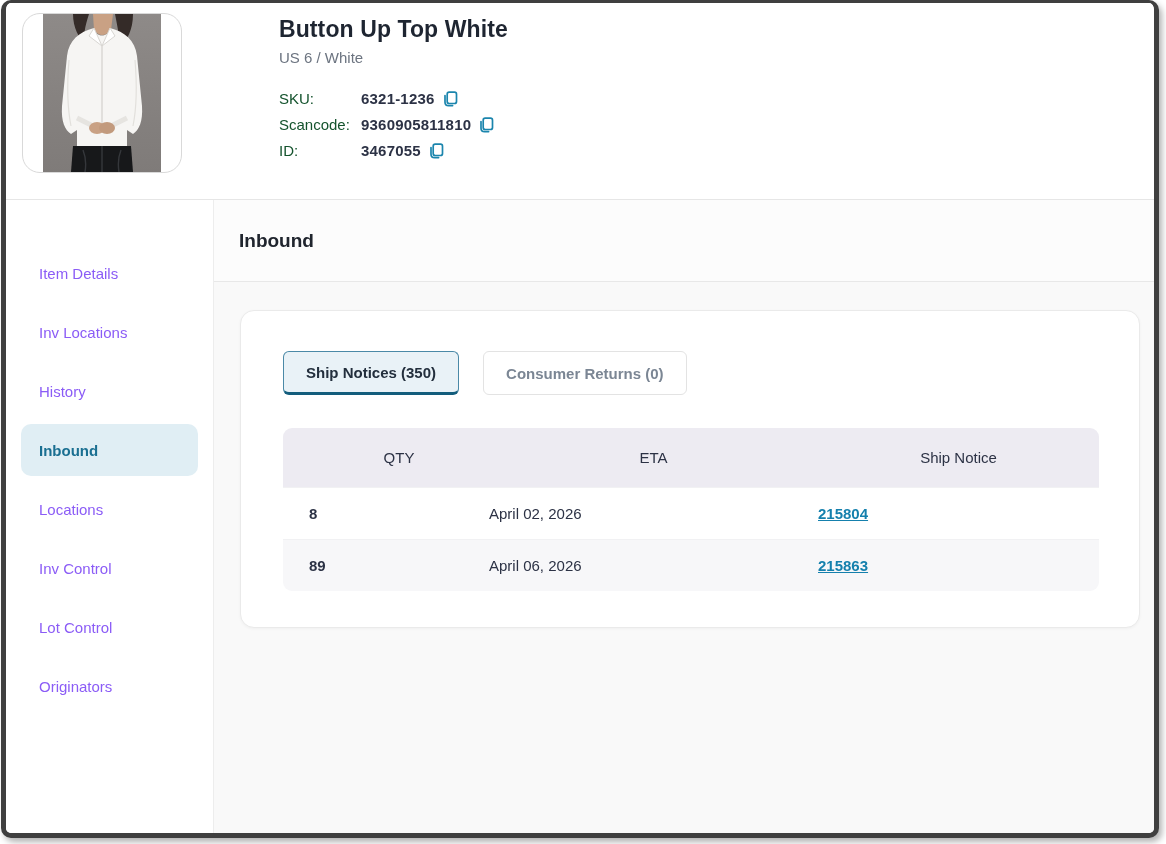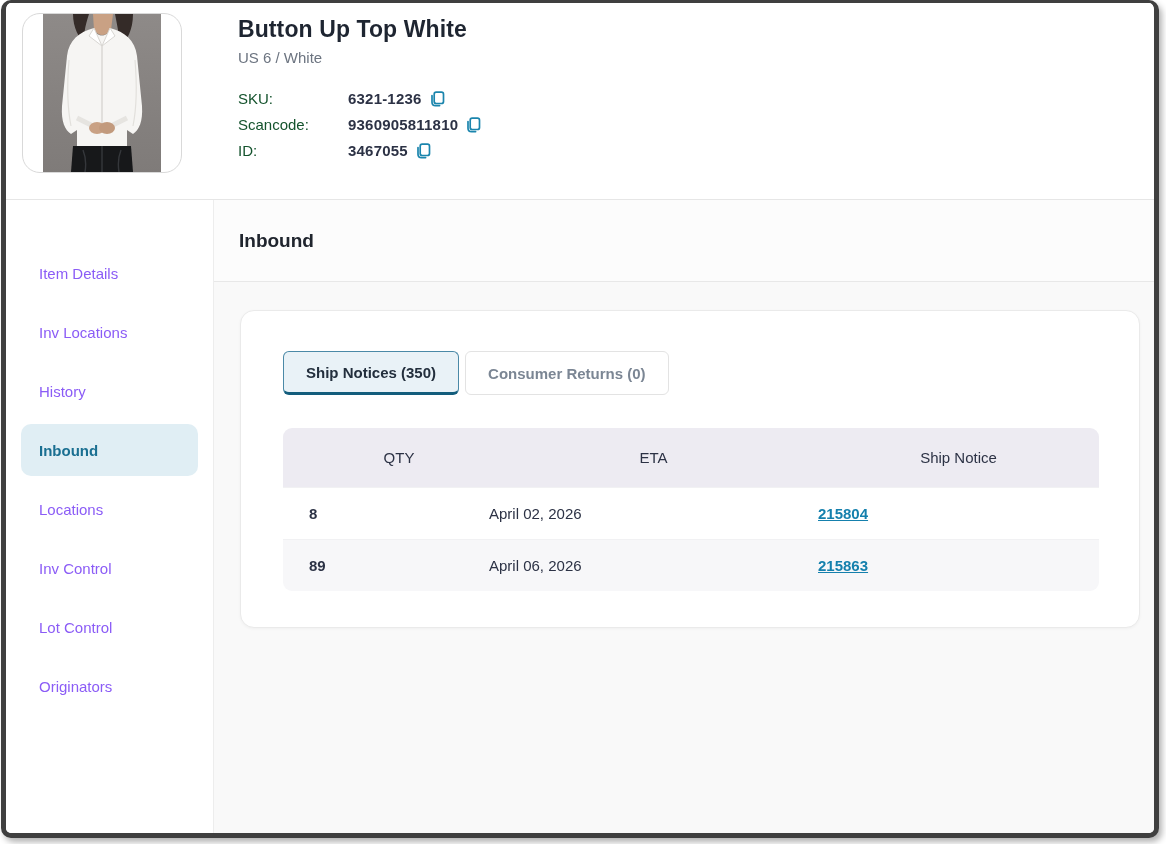--- a/index.html
+++ b/index.html
@@ -20,35 +20,36 @@
     overflow: hidden;
     display: flex; flex-direction: column;
   }
 
   
   .product-header {
     height: 197px; background: #ffffff; flex: 0 0 auto;
     border-bottom: 1px solid #e6e6e6;
     display: flex; align-items: flex-start; position: relative;
     padding: 10px 18px 0 16px;
+    gap: 41px;
   }
   .photo-card {
     width: 160px; height: 160px; flex: 0 0 auto;
     border: 1px solid #d9d9d9; border-radius: 18px;
     background: #ffffff; overflow: hidden;
     display: flex; justify-content: center;
   }
   .photo-card svg { height: 100%; }
   .product-info { margin-left: 56px; padding-top: 3px; }
   .product-title { font-size: 23px; font-weight: 700; color: #1e2531; letter-spacing: 0.1px; }
   .product-variant { font-size: 15px; color: #6c7480; margin-top: 6px; }
   .id-fields { margin-top: 24px; display: grid; grid-template-columns: 82px auto; row-gap: 9px; }
   .id-label { font-size: 15px; color: #14532d; }
   .id-value-wrap { display: flex; align-items: center; gap: 7px; }
-  .id-value { font-size: 15px; font-weight: 700; color: #2c3245; letter-spacing: 0.2px; margin-left: 28px; }
+  .id-value { font-size: 15px; font-weight: 700; color: #2c3245; letter-spacing: 0.2px; }
   .copy-btn { background: none; border: none; cursor: pointer; display: inline-flex; padding: 0; }
   .available-box {
     position: absolute; right: 22px; top: 10px;
     width: 113px; height: 102px;
     background: #f8f8f8; border-radius: 3px;
     display: flex; flex-direction: column; align-items: center; justify-content: center; gap: 10px;
   }
   .available-label { font-size: 15px; color: #565e6c; }
   .available-value {
     font-size: 17px; font-weight: 700; color: #1580ad;
@@ -82,21 +83,21 @@
 
   .content-scroll { flex: 1 1 auto; padding: 28px 14px 0 26px; }
   .card {
     background: #ffffff; border: 1px solid #eaeaea; border-radius: 14px;
     box-shadow: 0 1px 3px rgba(0,0,0,0.04);
     padding: 40px 42px 36px 42px;
     min-height: 315px;
   }
 
   
-  .tabs-row { display: flex; gap: 6px; }
+  .tabs-row { display: flex; gap: 24px; }
   .tab-btn {
     height: 44px; padding: 0 22px;
     font-family: inherit; font-size: 15px; font-weight: 600;
     border-radius: 6px; cursor: pointer;
     background: #ffffff; border: 1px solid #e3e3e3; color: #7b8694;
   }
   .tab-btn.active {
     background: #e9f2f7; color: #232f3d;
     border: 1px solid #4a89a7;
     border-bottom: 3px solid #135d7c;

